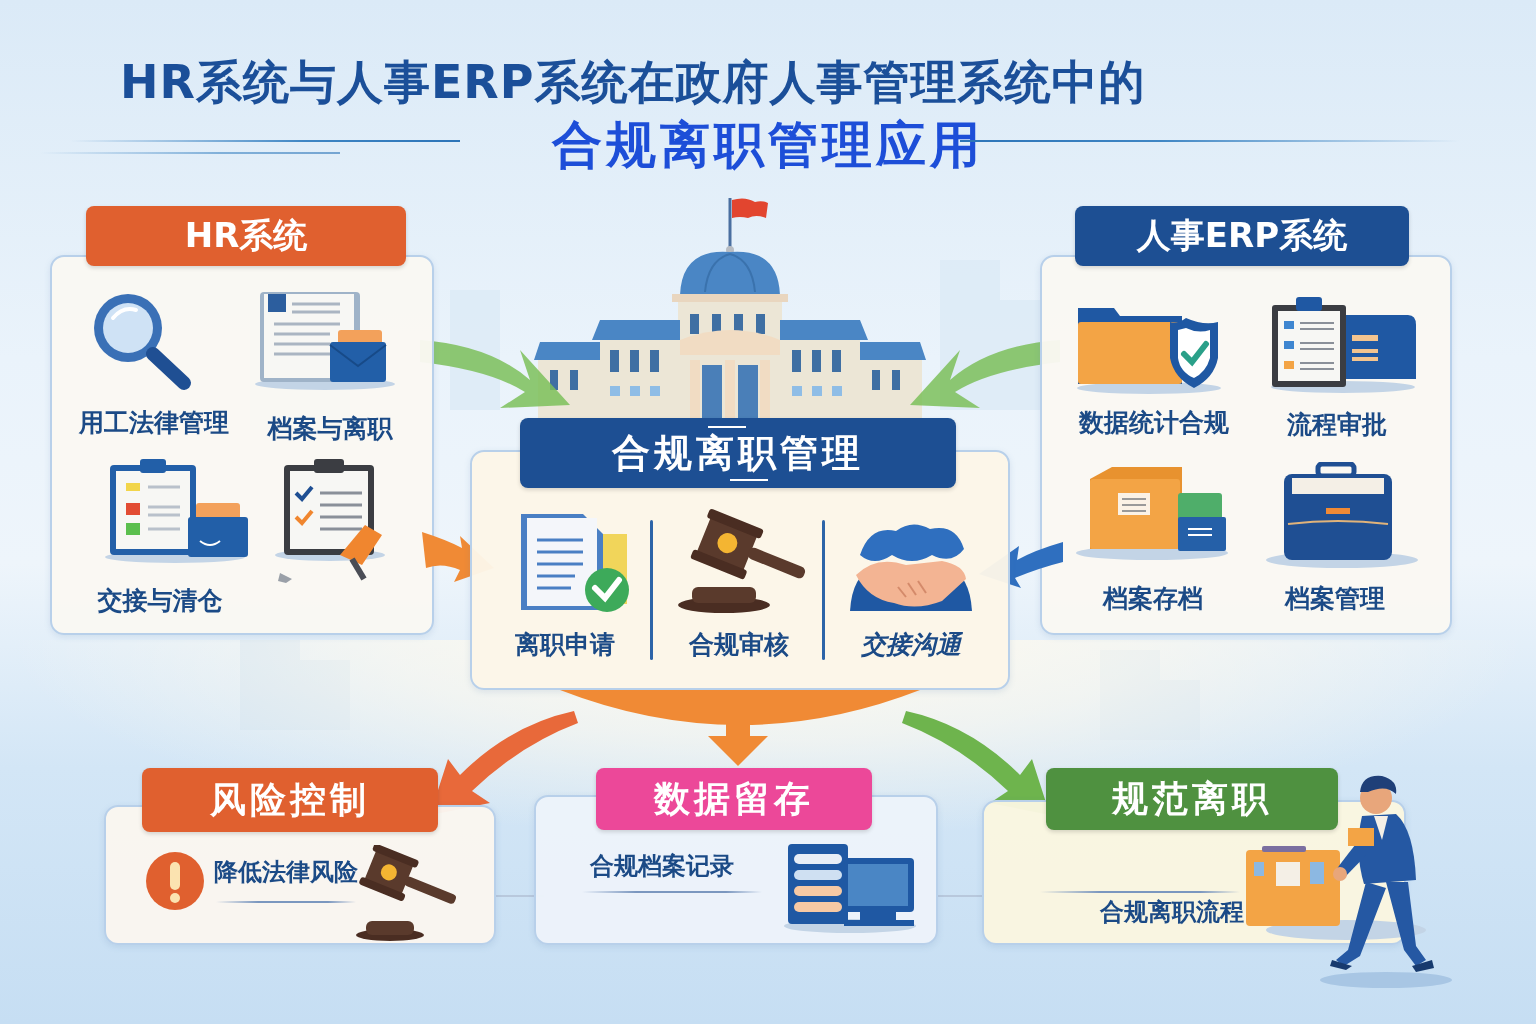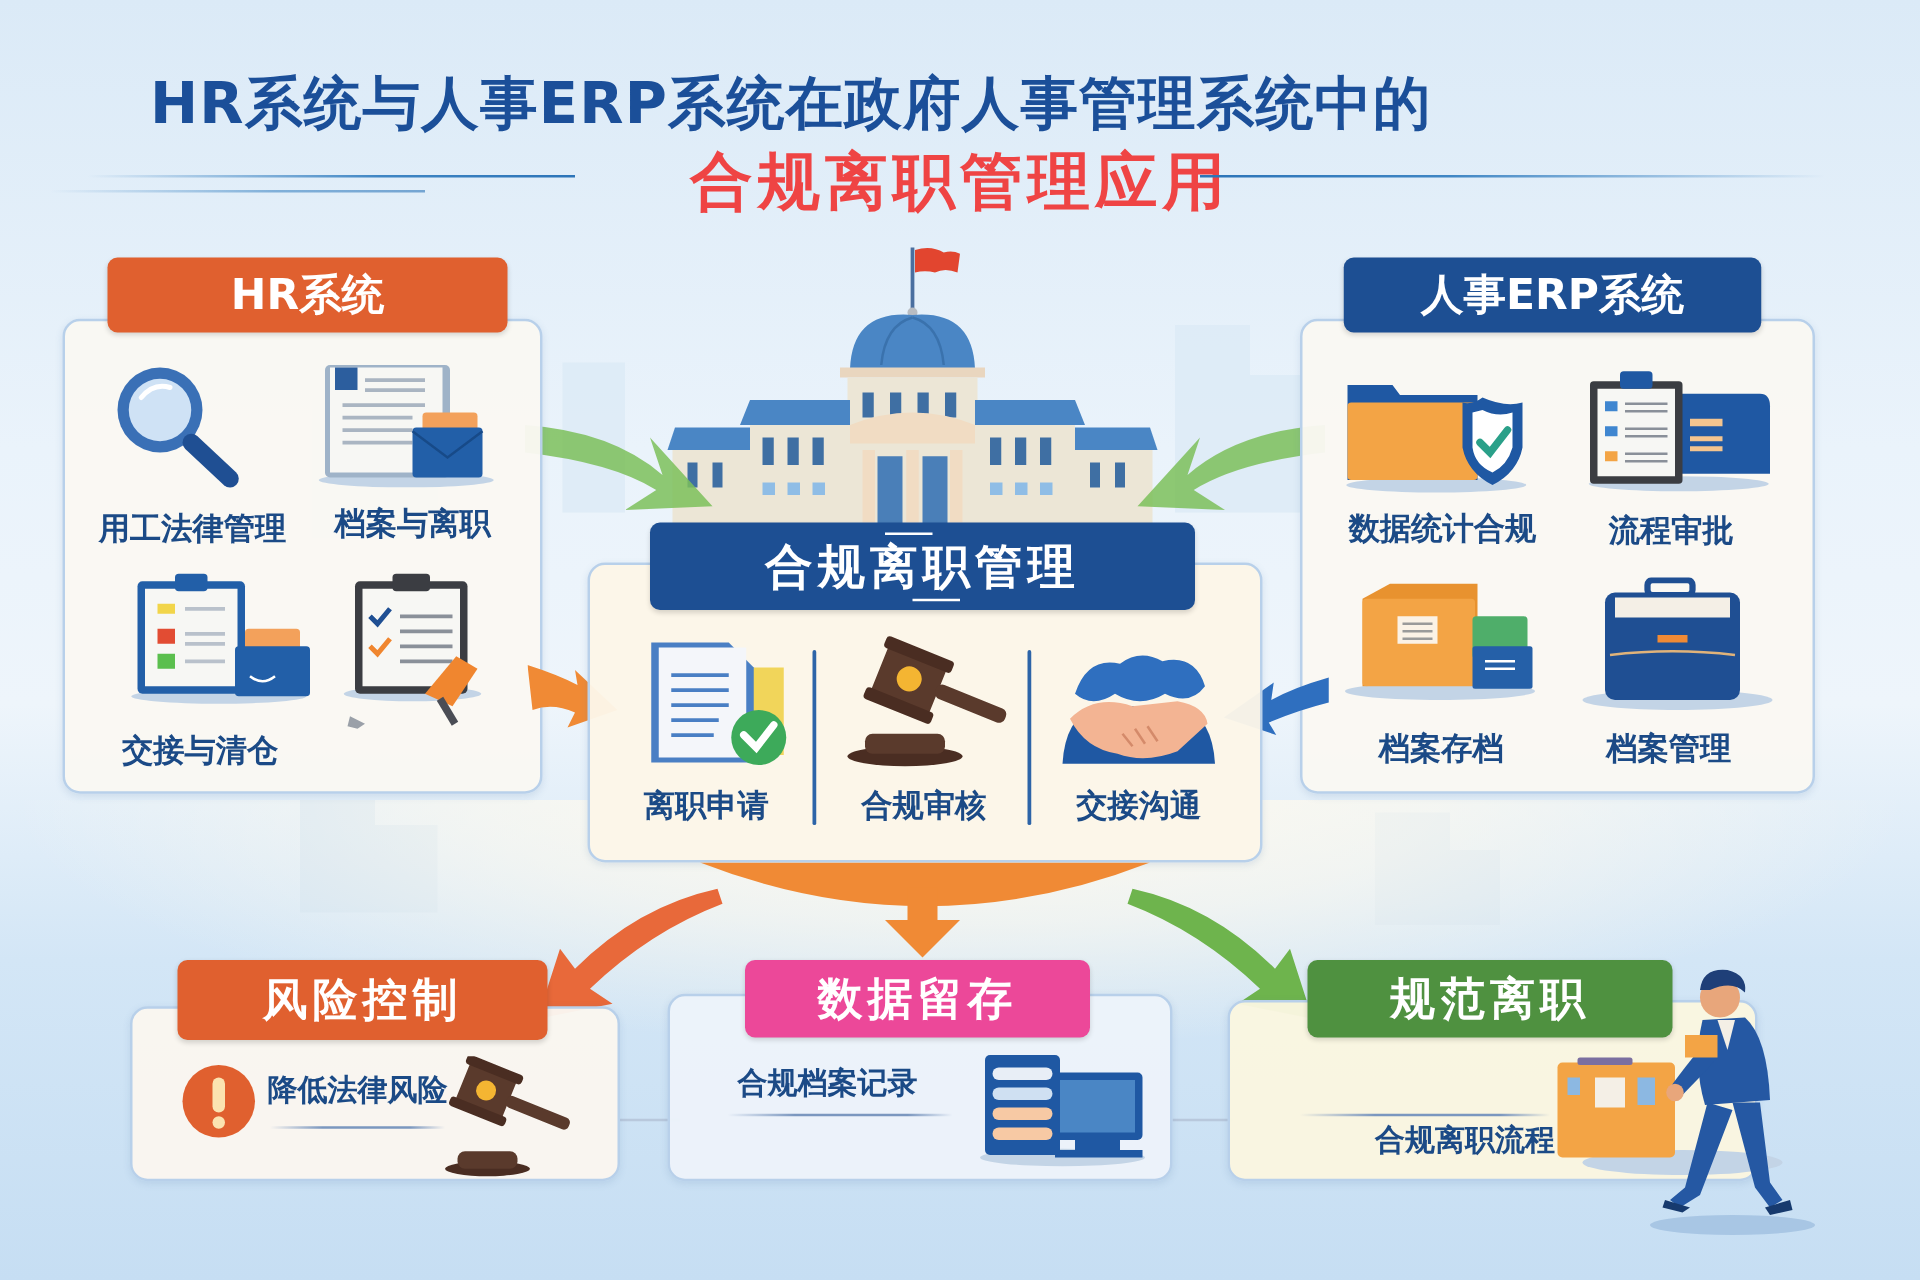--- a/index.html
+++ b/index.html
@@ -22,21 +22,21 @@
   }
 
   
   .title1 {
     position: absolute; left: 120px; top: 52px; width: 1080px;
     font-size: 46px; font-weight: bold; color: #1b4f99; letter-spacing: 1px;
     white-space: nowrap;
   }
   .title2 {
     position: absolute; left: 0; top: 112px; width: 1536px; text-align: center;
-    font-size: 50px; font-weight: bold; color: #ef4444; letter-spacing: 4px;
+    font-size: 50px; font-weight: bold; color: #1d4ed8; letter-spacing: 4px;
   }
   .rule { position: absolute; height: 2px; background: linear-gradient(90deg, rgba(40,110,180,0) 0%, #3f86c4 60%, #2c74b8 100%); }
   .rule.r { background: linear-gradient(90deg, #2c74b8 0%, #3f86c4 40%, rgba(40,110,180,0) 100%); }
 
   
   .panel {
     position: absolute; border-radius: 14px;
     background: rgba(250,248,243,0.96);
     border: 2px solid #b8d0ea;
     box-shadow: 0 2px 6px rgba(80,120,170,0.15);
@@ -162,21 +162,21 @@
       <line x1="42" y1="22" x2="90" y2="22"></line>
       <line x1="24" y1="34" x2="90" y2="34"></line>
       <line x1="24" y1="44" x2="80" y2="44"></line>
       <line x1="24" y1="54" x2="80" y2="54"></line>
       <line x1="24" y1="64" x2="80" y2="64"></line>
     </g>
   <rect x="88" y="40" width="44" height="28" rx="3" fill="#f3a15b"></rect>
   <rect x="80" y="52" width="56" height="40" rx="3" fill="#225fa8"></rect>
   <path d="M80 55 L108 76 L136 55" stroke="#174a88" stroke-width="2" fill="none"></path>
 </svg>
-<div class="label" style="left:245px;top:402px;width:170px;">档案与离职</div>
+<div class="label" style="left:245px;top:412px;width:170px;">档案与离职</div>
 
 <svg class="abs" style="left:100px;top:455px;" width="150" height="110" viewBox="0 0 150 110">
   <ellipse cx="75" cy="102" rx="70" ry="6" fill="#c3d4e6"></ellipse>
   <rect x="10" y="10" width="86" height="90" rx="4" fill="#225fa8"></rect>
   <rect x="16" y="16" width="74" height="78" fill="#f7f7f4"></rect>
   <rect x="40" y="4" width="26" height="14" rx="3" fill="#225fa8"></rect>
   <rect x="26" y="28" width="14" height="8" fill="#f2d54a"></rect>
   <rect x="26" y="48" width="14" height="12" fill="#e24c33"></rect>
   <rect x="26" y="68" width="14" height="12" fill="#5bbf4e"></rect>
   <g stroke="#b9c1cb" stroke-width="3">
@@ -325,21 +325,21 @@
 <svg class="abs" style="left:846px;top:515px;" width="130" height="100" viewBox="0 0 130 100">
   <path d="M4 96 Q6 60 30 50 L100 50 Q124 60 126 96Z" fill="#1f58a3"></path>
   <path d="M14 40 Q24 10 50 16 Q66 4 84 14 Q110 8 118 34 Q106 50 86 40 Q66 52 46 40 Q28 52 14 40Z" fill="#2f6fbf"></path>
   <path d="M10 60 Q30 40 60 50 L96 46 Q118 50 120 64 L96 86 Q70 96 48 88 Q22 84 10 60Z" fill="#f3b493"></path>
   <g stroke="#d48a6a" stroke-width="2" fill="none">
       <path d="M52 72 L60 82"></path>
       <path d="M62 68 L70 80"></path>
       <path d="M72 66 L80 78"></path>
     </g>
 </svg>
-<div class="label" style="left:836px;top:628px;width:150px;">交接沟通</div>
+<div class="label" style="left:836px;top:628px;width:150px;font-style:italic;">交接沟通</div>
 
 <svg class="abs" style="left:540px;top:690px;" width="400" height="80" viewBox="0 0 400 80">
   <path d="M20 0 Q200 70 380 0Z" fill="#f08a35"></path>
   <rect x="186" y="20" width="24" height="28" fill="#f08a35"></rect>
   <path d="M168 46 L228 46 L198 76Z" fill="#f08a35"></path>
 </svg>
 <svg class="abs" style="left:410px;top:705px;" width="170" height="110" viewBox="0 0 170 110">
   <path d="M164 6 Q100 20 50 70 L38 54 L20 110 L80 98 L62 86 Q110 40 168 18Z" fill="#e8693a"></path>
 </svg>
 <svg class="abs" style="left:900px;top:705px;" width="170" height="110" viewBox="0 0 170 110">

